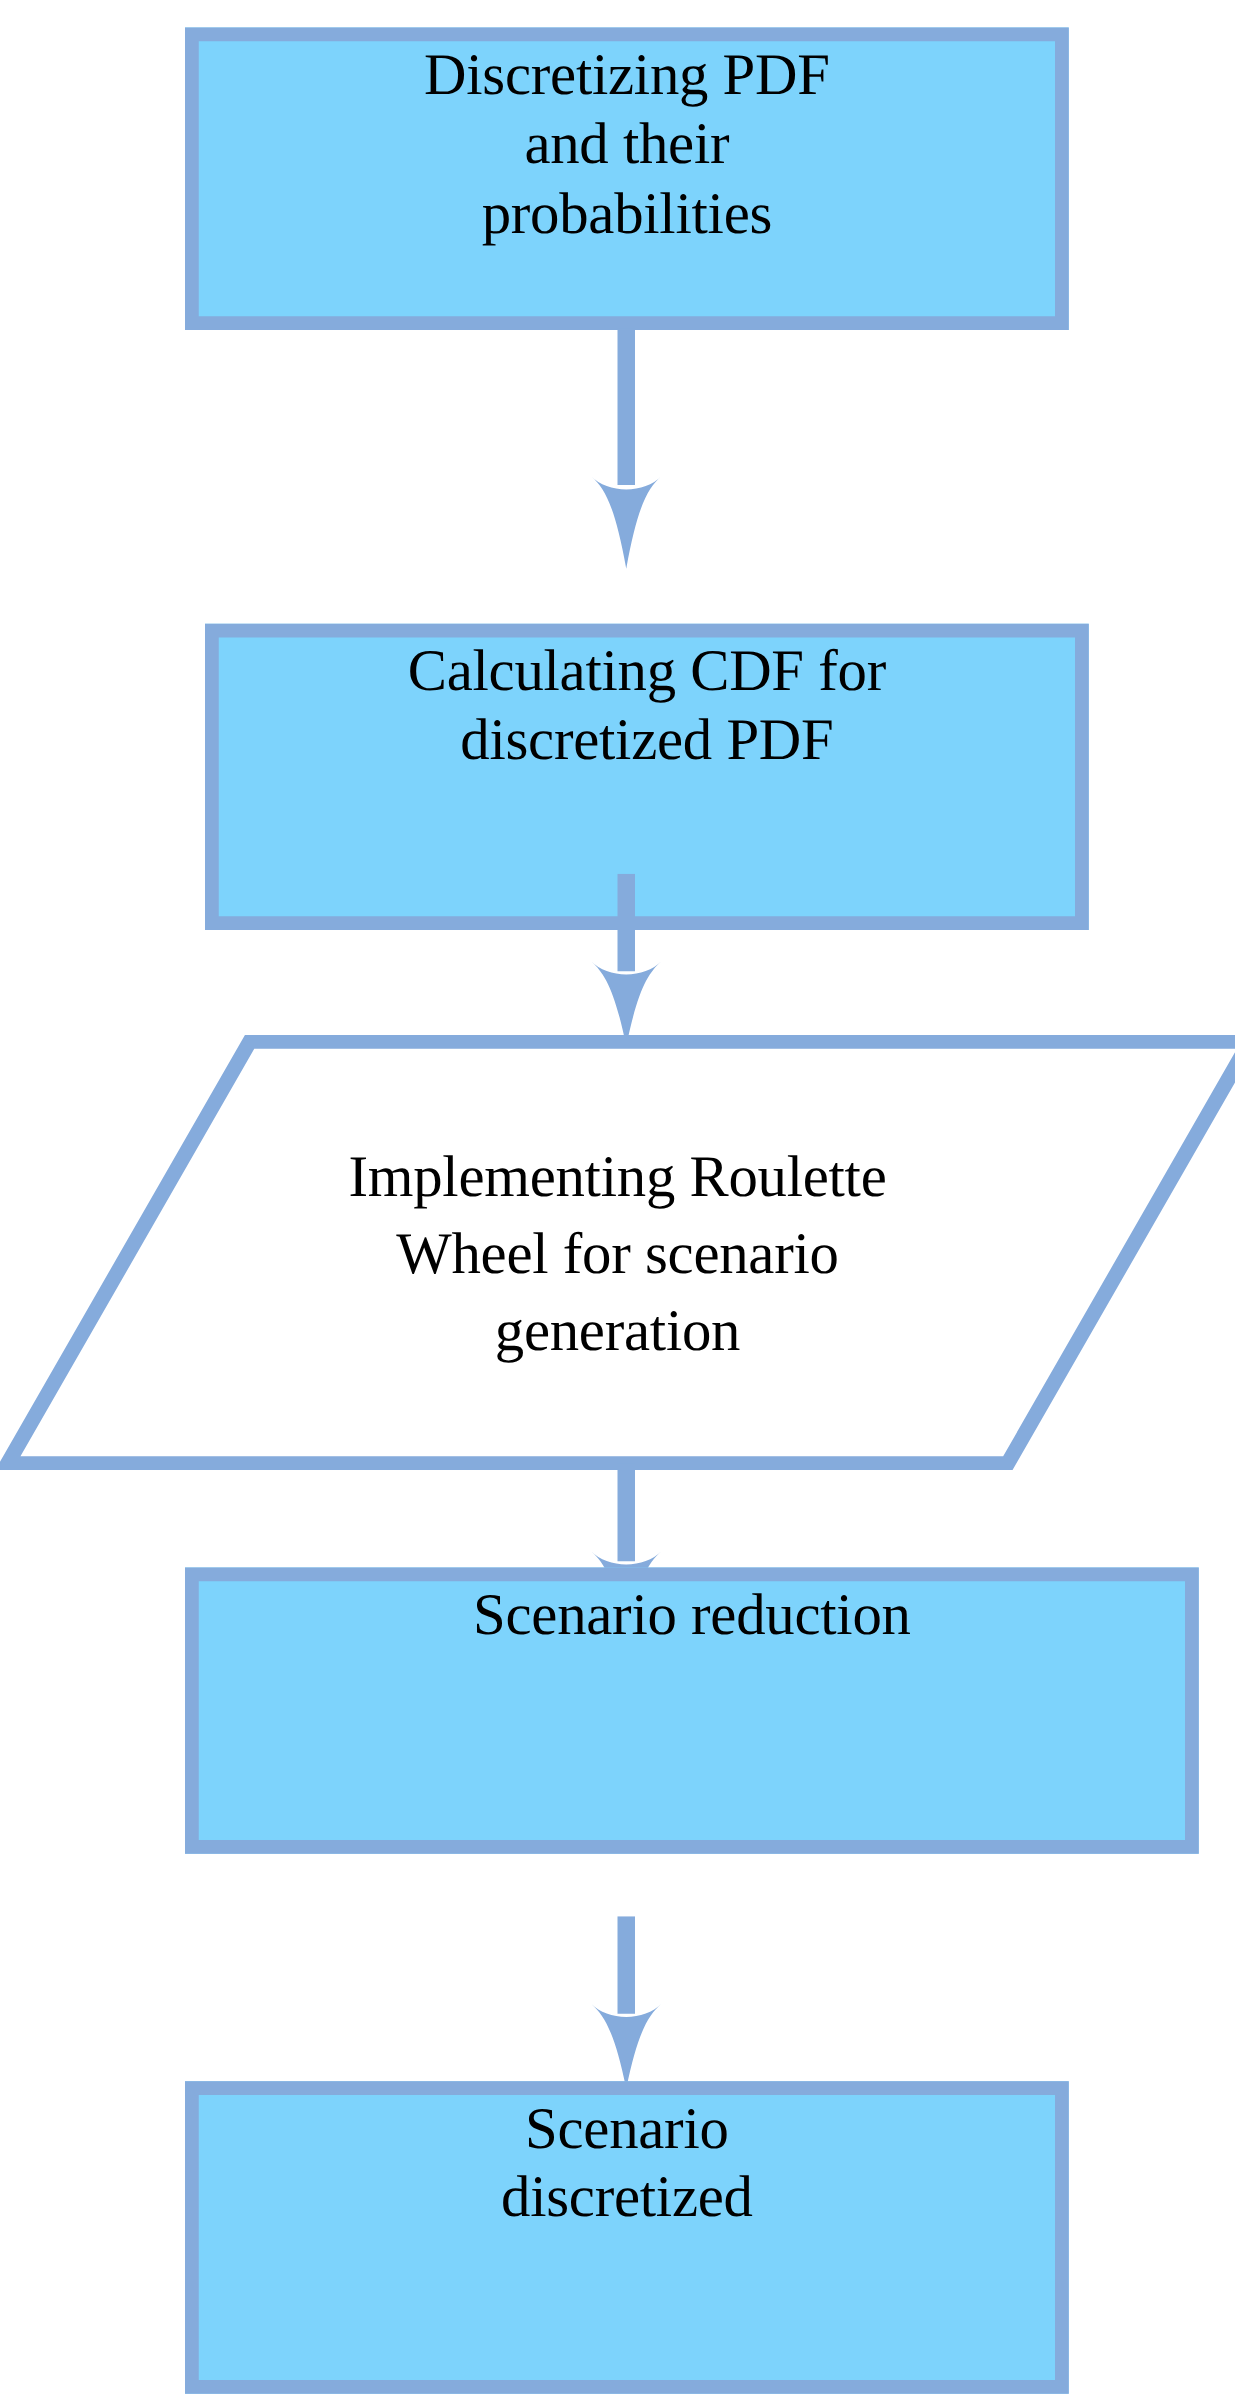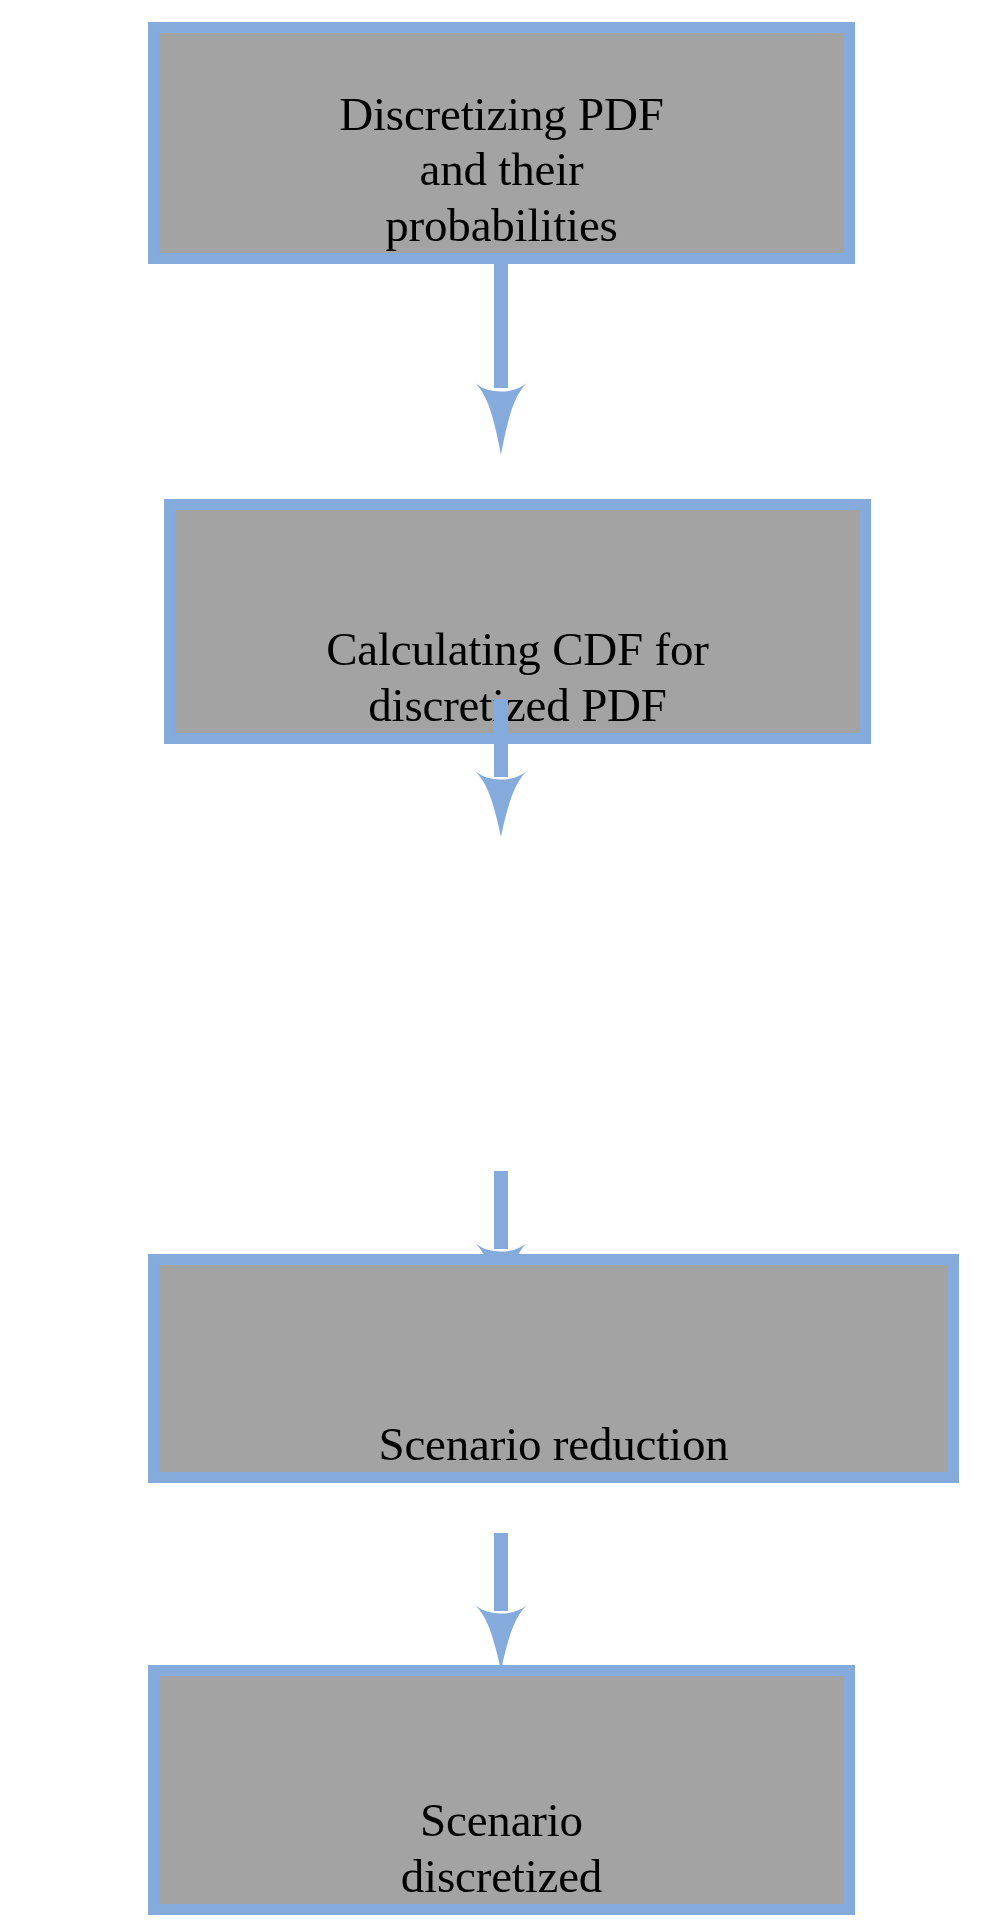--- a/index.html
+++ b/index.html
@@ -16,24 +16,24 @@
     width: 988px;
     height: 1922px;
     background: #ffffff;
     overflow: hidden;
   }
 
   
   .node-box {
     position: absolute;
     box-sizing: border-box;
-    background: #a3a3a3;
+    background: #7dd3fc;
     border: 11px solid #85abdc;
     display: flex;
-    align-items: flex-end;
+    align-items: flex-start;
     justify-content: center;
   }
   .node-label {
     color: #000000;
     text-align: center;
     line-height: 1.18;
     white-space: pre-line;
     letter-spacing: -0.2px;
     padding: 0 6px;
   }
@@ -109,20 +109,30 @@
   <div class="connector" style="left:470px; top:699px; width:62px; height:140px;">
     <svg width="62" height="140" viewBox="0 0 62 140" xmlns="http://www.w3.org/2000/svg">
       <rect x="24" y="0" width="14" height="78" fill="#85abdc"></rect>
       <path d="M 3 70
                C 16 84, 46 84, 59 70
                C 48 80, 40 94, 31 138
                C 22 94, 14 80, 3 70 Z" fill="#85abdc"></path>
     </svg>
   </div>
 
+  <div class="node-parallelogram" style="left:0px; top:828px; width:988px; height:348px;">
+    <svg width="988" height="348" viewBox="0 0 988 348" xmlns="http://www.w3.org/2000/svg">
+      <polygon points="200,5 1000,5 806,343 6,343" fill="#ffffff" stroke="#85abdc" stroke-width="12" stroke-linejoin="miter"></polygon>
+    </svg>
+    <div class="para-label-wrap">
+      <div class="para-label fs-para">Implementing Roulette
+Wheel for scenario
+generation</div>
+    </div>
+  </div>
 
   <div class="connector" style="left:470px; top:1171px; width:62px; height:140px;">
     <svg width="62" height="140" viewBox="0 0 62 140" xmlns="http://www.w3.org/2000/svg">
       <rect x="24" y="0" width="14" height="78" fill="#85abdc"></rect>
       <path d="M 3 70
                C 16 84, 46 84, 59 70
                C 48 80, 40 94, 31 138
                C 22 94, 14 80, 3 70 Z" fill="#85abdc"></path>
     </svg>
   </div>

